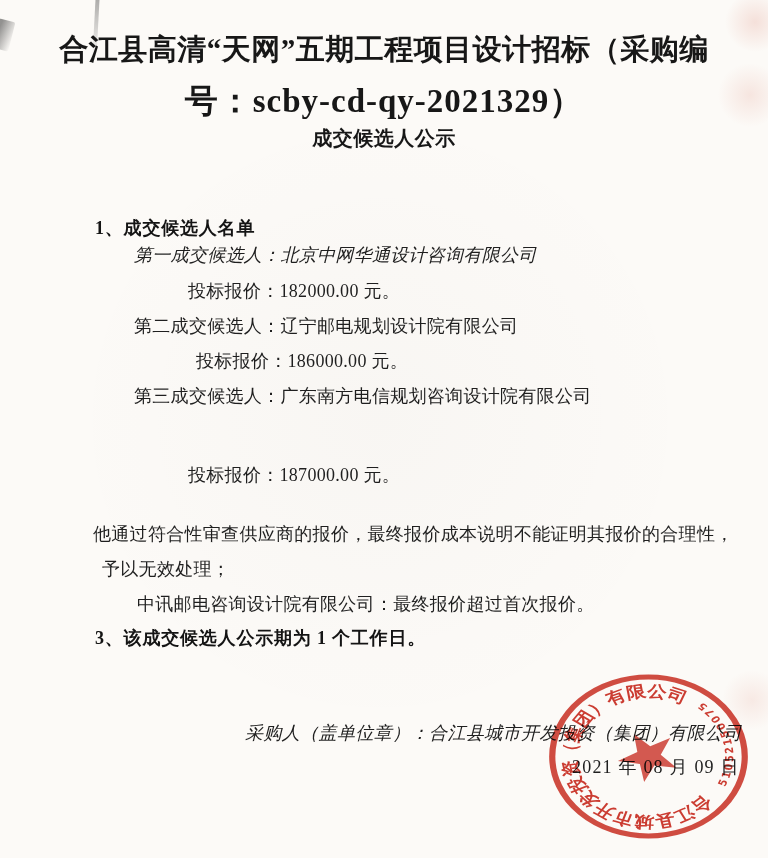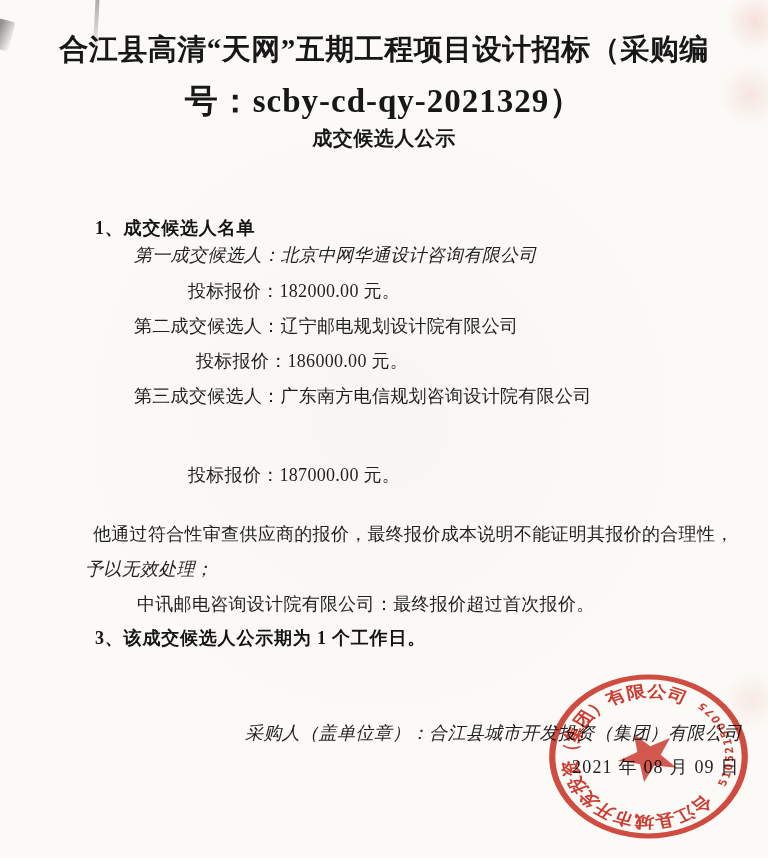--- a/index.html
+++ b/index.html
@@ -64,21 +64,21 @@
   </div>
 
   <div class="abs body-line" style="left:134px;top:384px;">
     <span>第三成交候选人：</span><span>广东南方电信规划咨询设计院有限公司</span>
   </div>
   <div class="abs body-line" style="left:188px;top:418px;margin-top:45px;">
     <span>投标报价：</span><span>187000.00 元。</span>
   </div>
 
   <div class="abs body-line" style="left:93px;top:522px;">他通过符合性审查供应商的报价，最终报价成本说明不能证明其报价的合理性，</div>
-  <div class="abs body-line" style="left:85px;top:557px;font-style:italic;">予以无效处理；</div>
+  <div class="abs body-line" style="left:102px;top:557px;">予以无效处理；</div>
   <div class="abs body-line" style="left:137px;top:592px;text-align:right;">中讯邮电咨询设计院有限公司：最终报价超过首次报价。</div>
 
   <div class="abs bold-line" style="left:95px;top:626px;">3、该成交候选人公示期为 1 个工作日。</div>
 
   <div class="abs footer-line" style="left:245px;top:721px;">采购人（盖单位章）：合江县城市开发投资（集团）有限公司</div>
   <div class="abs date-line" style="left:572px;top:755px;">2021 年 08 月 09 日</div>
 
   <div class="seal">
     <svg viewBox="0 0 200 200" preserveAspectRatio="none">
       <circle cx="100" cy="100" r="93" fill="none" stroke="#c9281c" stroke-width="6" opacity="0.92"></circle>

